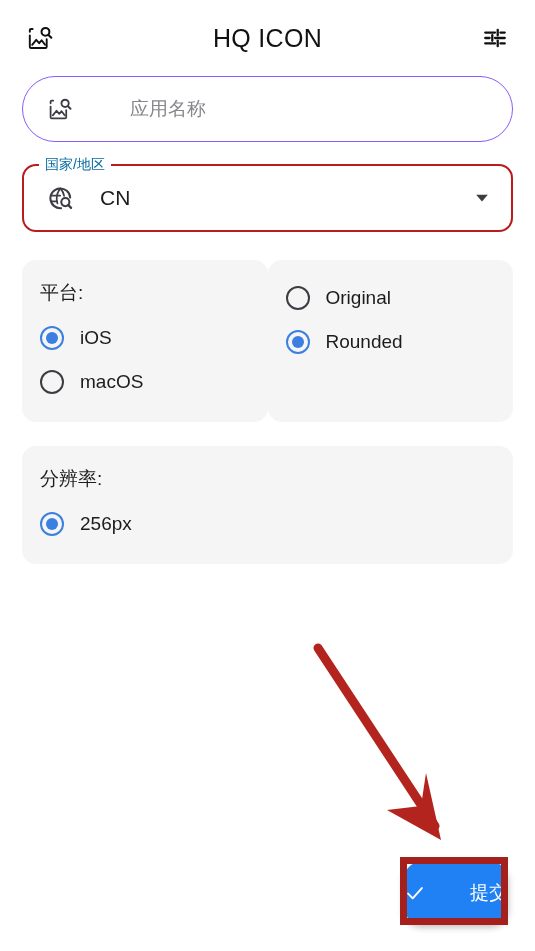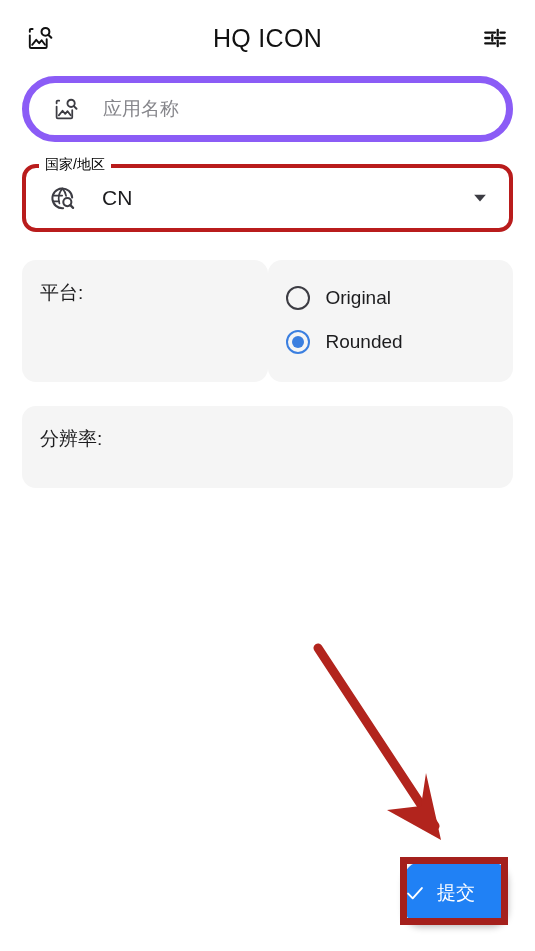--- a/index.html
+++ b/index.html
@@ -44,27 +44,28 @@
     flex: 1 1 auto;
   }
 
   
   .content {
     padding: 0 22px;
     box-sizing: border-box;
   }
   .search-field {
     height: 66px;
-    border: 7px solid #8b5cf6;
+    border: 1px solid #8b5cf6;
     border-radius: 34px;
     display: flex;
     align-items: center;
     padding: 0 22px;
     box-sizing: border-box;
     background: #ffffff;
+    gap: 33px;
   }
   .search-field .field-icon {
     width: 30px;
     height: 30px;
     display: flex;
     align-items: center;
     justify-content: center;
     flex: 0 0 auto;
   }
   .search-placeholder {
@@ -73,36 +74,36 @@
     color: #86868b;
   }
 
   
   .select-wrap {
     margin-top: 22px;
     position: relative;
   }
   .select-box {
     height: 68px;
-    border: 4px solid #b91c1c;
+    border: 2px solid #b91c1c;
     border-radius: 14px;
     display: flex;
     align-items: center;
     padding: 0 18px 0 20px;
     box-sizing: border-box;
     background: #ffffff;
   }
   .select-legend {
     position: absolute;
     top: -9px;
     left: 17px;
     background: #ffffff;
     padding: 0 6px;
     font-size: 14px;
-    color: #000000;
+    color: #0369a1;
     line-height: 18px;
   }
   .select-icon {
     width: 32px;
     height: 32px;
     display: flex;
     align-items: center;
     justify-content: center;
     flex: 0 0 auto;
   }
@@ -181,21 +182,21 @@
   .fab {
     position: absolute;
     left: 404px;
     top: 862px;
     width: 104px;
     height: 62px;
     background: #2081f5;
     border-radius: 17px;
     display: flex;
     align-items: center;
-    justify-content: flex-start;
+    justify-content: space-between;
     box-shadow: 0 3px 7px rgba(0,0,0,0.28);
   }
   .fab-check {
     width: 22px;
     height: 22px;
     display: flex;
     align-items: center;
     justify-content: center;
     flex: 0 0 auto;
   }
@@ -286,40 +287,54 @@
           <path d="M3.5 6.5h13L10 14z" fill="#3c3c43"></path>
         </svg>
       </span>
     </div>
   </div>
 
   <div class="card-row">
 
     <div class="card half">
       <div class="card-title">平台:</div>
+      <div class="radio-list">
+        <div class="radio-row">
+          <span class="radio on"></span>
+          <span class="radio-label">iOS</span>
+        </div>
+        <div class="radio-row">
+          <span class="radio off"></span>
+          <span class="radio-label">macOS</span>
+        </div>
+      </div>
     </div>
 
     <div class="card half">
       <div class="radio-list">
         <div class="radio-row">
           <span class="radio off"></span>
           <span class="radio-label">Original</span>
         </div>
         <div class="radio-row">
           <span class="radio on"></span>
           <span class="radio-label">Rounded</span>
         </div>
       </div>
     </div>
 
   </div>
 
   <div class="card full">
     <div class="card-title">分辨率:</div>
     <div class="radio-inline">
+      <div class="radio-row">
+        <span class="radio on"></span>
+        <span class="radio-label">256px</span>
+      </div>
     </div>
   </div>
 
 </div>
 
 <div class="fab">
   <span class="fab-check">
     <svg width="22" height="22" viewBox="0 0 24 24" fill="none">
       <path d="M4.5 12.6l5 5.2L19.5 6.6" stroke="#ffffff" stroke-width="2.1" stroke-linecap="round" stroke-linejoin="round"></path>
     </svg>

